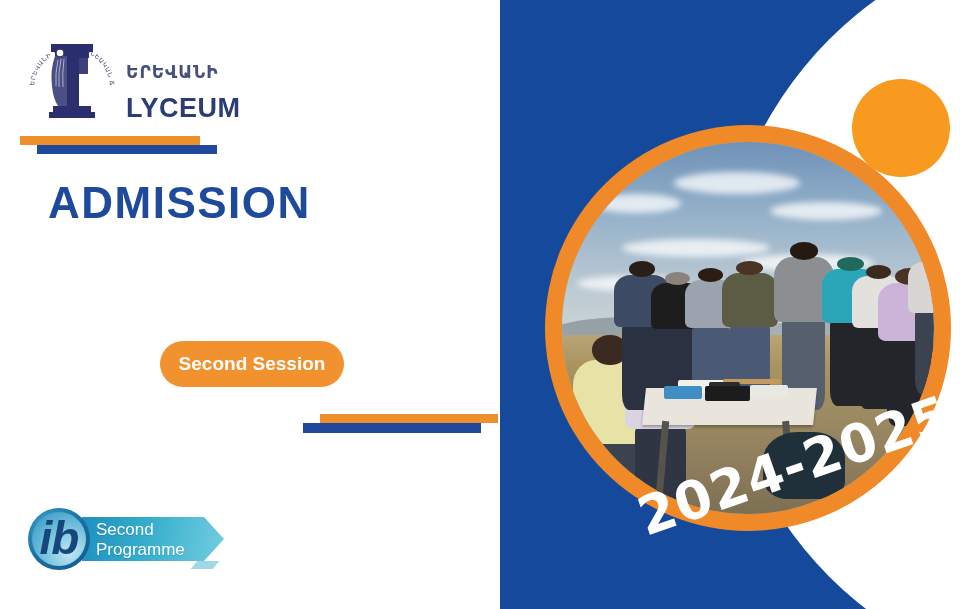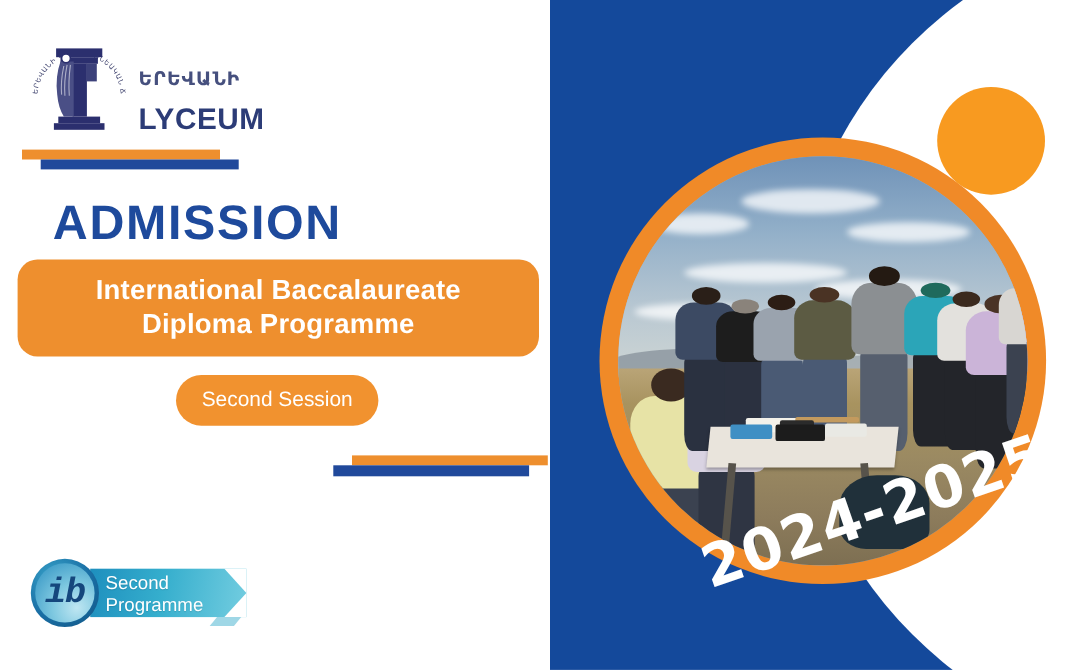--- a/index.html
+++ b/index.html
@@ -171,21 +171,21 @@
   }
 
   .pill {
     position: absolute; left: 160px; top: 341px;
     width: 184px; height: 46px;
     background: #F1922F;
     border-radius: 23px;
     display: flex; align-items: center; justify-content: center;
   }
   .pill-label {
-    color: #ffffff; font-weight: normal; font-size: 19px;
+    color: #ffffff; font-weight: bold; font-size: 19px;
   }
 
   .bar-orange {
     position: absolute; left: 320px; top: 414px; width: 178px; height: 9px;
     background: #EE8F2E;
   }
   .bar-blue {
     position: absolute; left: 303px; top: 423px; width: 178px; height: 10px;
     background: #20499B;
   }
@@ -215,23 +215,23 @@
     background: radial-gradient(circle at 34% 30%, #3aa7cc 0%, #1a6fa5 55%, #10517f 100%);
   }
   .ib-badge-inner {
     position: absolute; left: 4px; top: 4px; width: 54px; height: 54px;
     border-radius: 50%;
     background: radial-gradient(circle at 70% 75%, #bfe6f2 0%, #7ec8e0 40%, #2a8ec0 100%);
     overflow: hidden;
   }
   .ib-letters {
     position: absolute; left: 0; top: 0; width: 100%; height: 100%;
-    color: #15477d; font-size: 32px; font-weight: bold;
+    color: #15477d; font-size: 46px; font-weight: bold;
     font-style: italic;
-    font-family: Liberation Mono, monospace;
+    font-family: Liberation Sans, sans-serif;
     display: flex; align-items: center; justify-content: center;
     letter-spacing: -1px;
     padding-bottom: 2px;
     box-sizing: border-box;
   }
   .ib-text {
     position: absolute; left: 68px; top: 12px;
     color: #ffffff; font-size: 17px; line-height: 1.18;
     font-weight: normal;
     text-shadow: 0 1px 1px rgba(0,0,0,.12);
@@ -370,24 +370,20 @@
       <div class="logo-arm">ԵՐԵՎԱՆԻ</div>
       <div class="logo-lat">LYCEUM</div>
     </div>
   </div>
 
   <div class="rule-orange"></div>
   <div class="rule-blue"></div>
 
   <div class="admission">ADMISSION</div>
 
-  <div class="band">
-    <div class="band-l1">International Baccalaureate</div>
-    <div class="band-l2">Diploma Programme</div>
-  </div>
 
   <div class="pill">
     <span class="pill-label">Second Session</span>
   </div>
 
   <div class="bar-orange"></div>
   <div class="bar-blue"></div>
 
   <div class="ib-wrap">
     <div class="ib-ribbon"></div>

